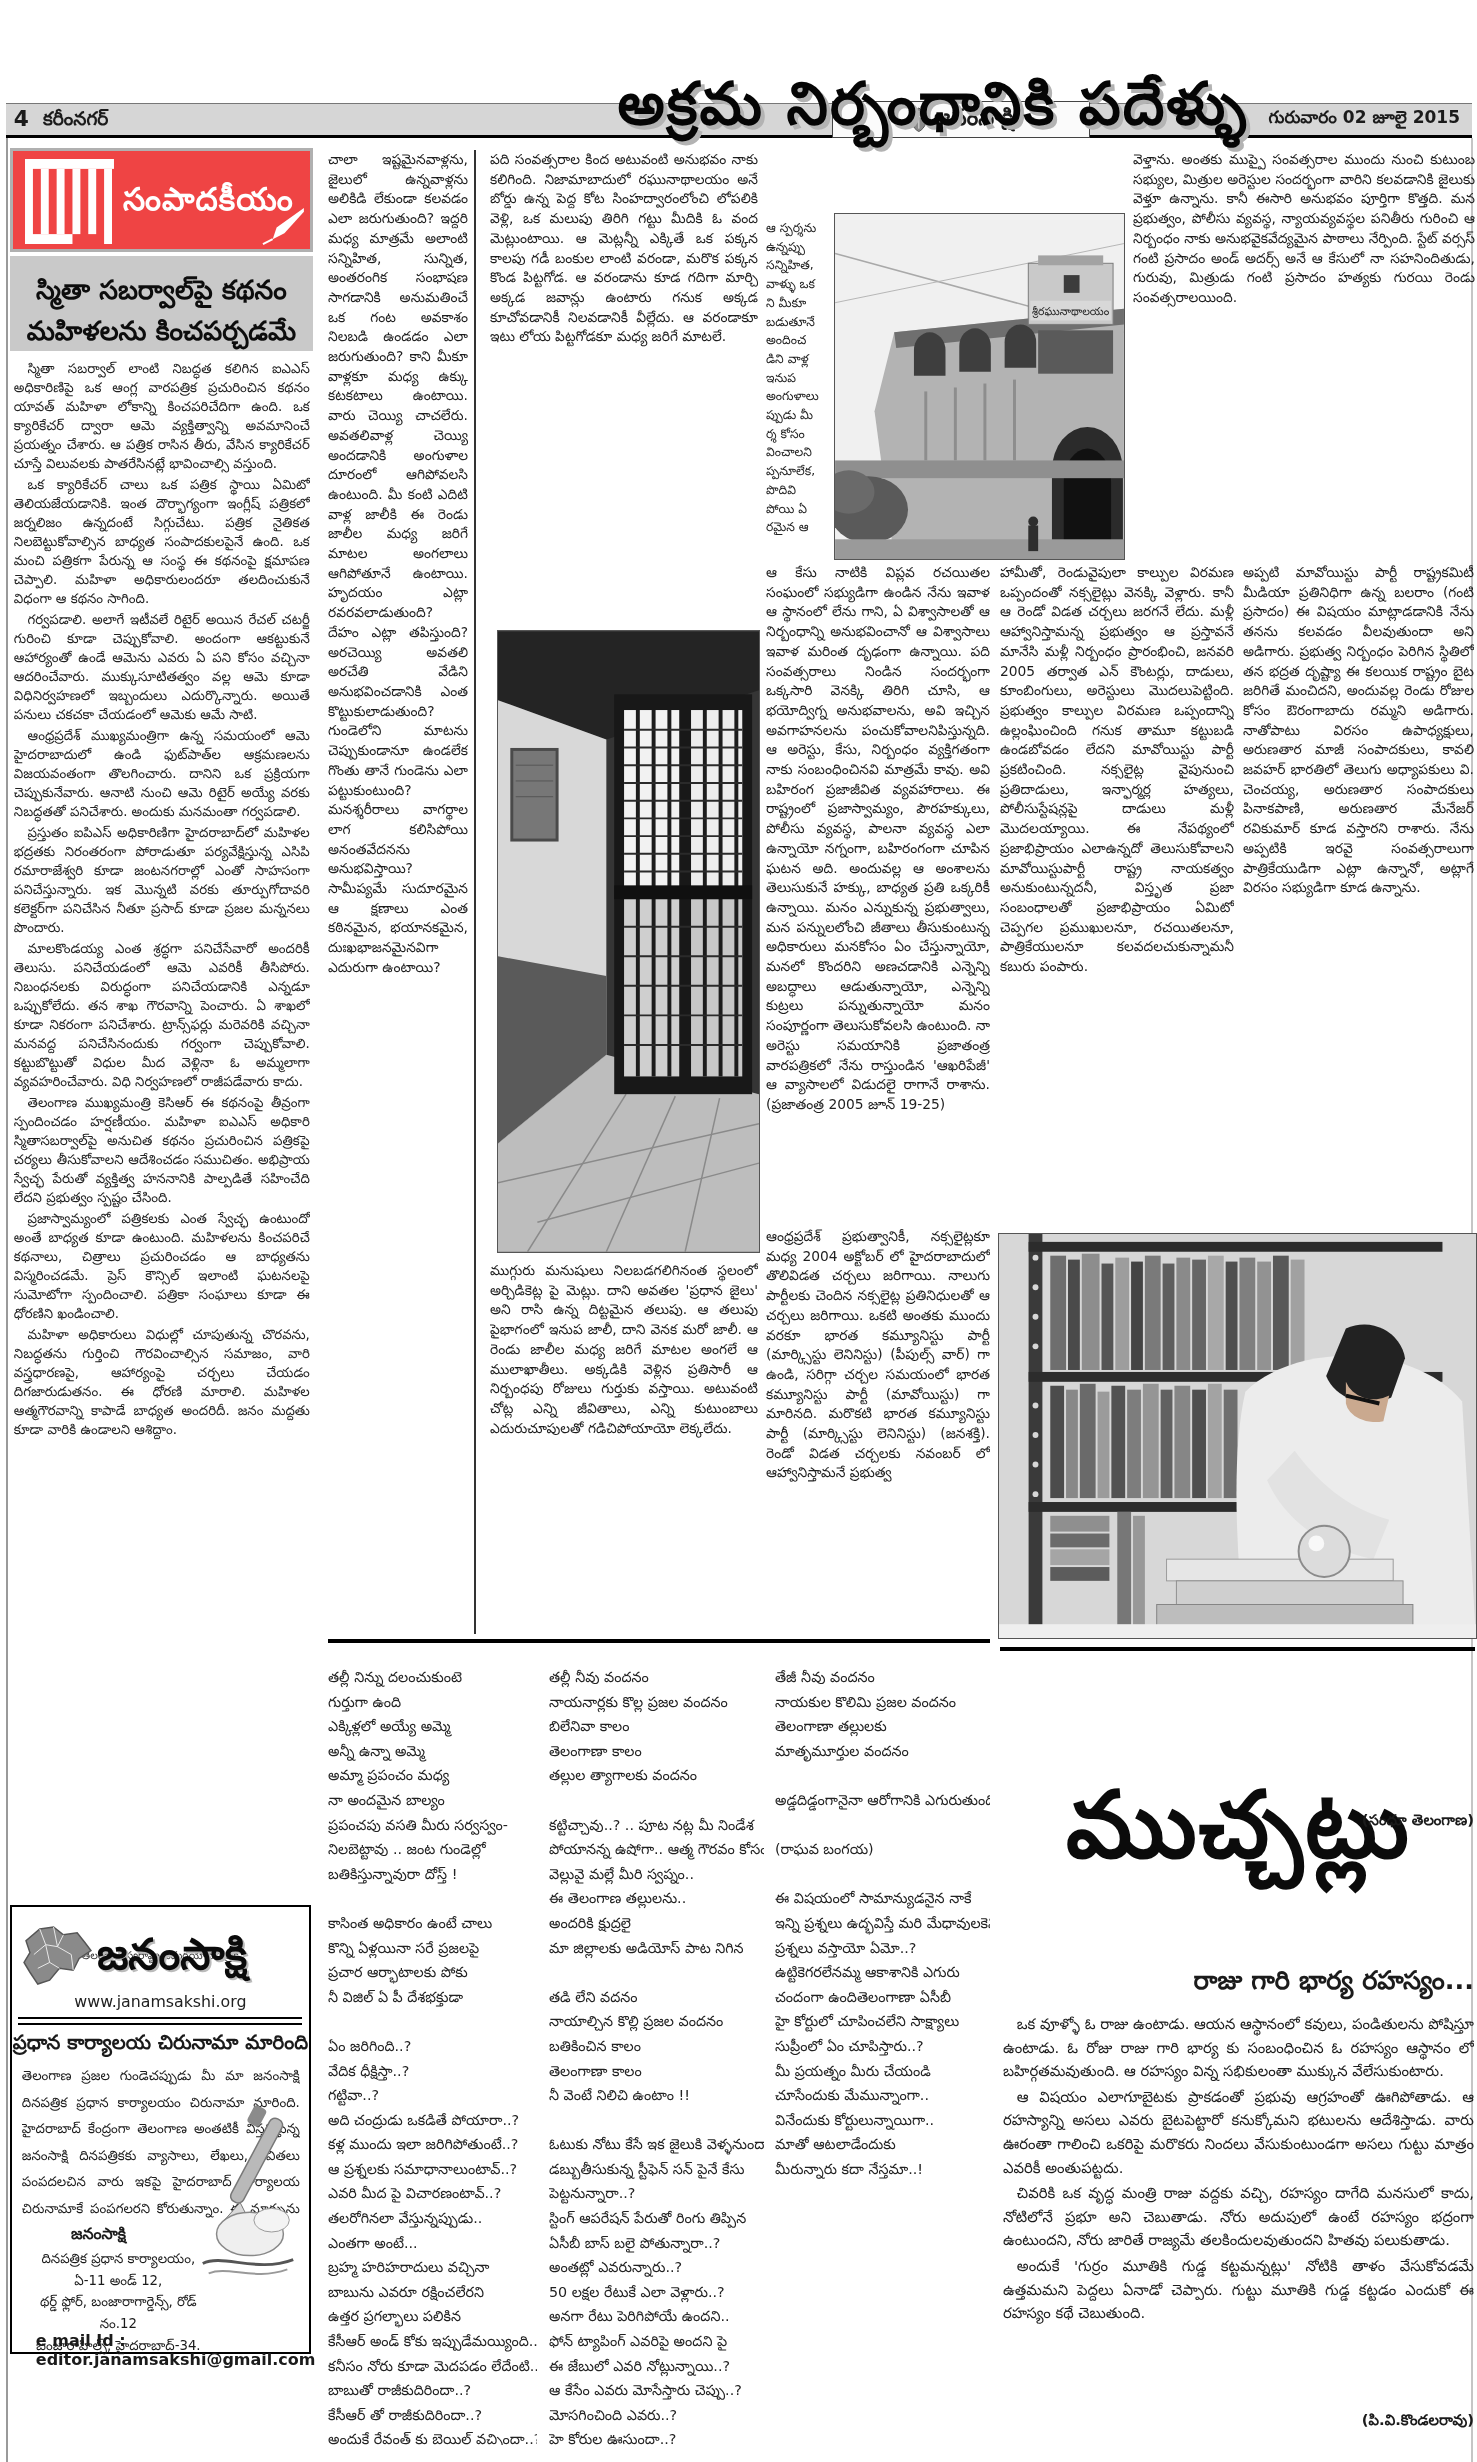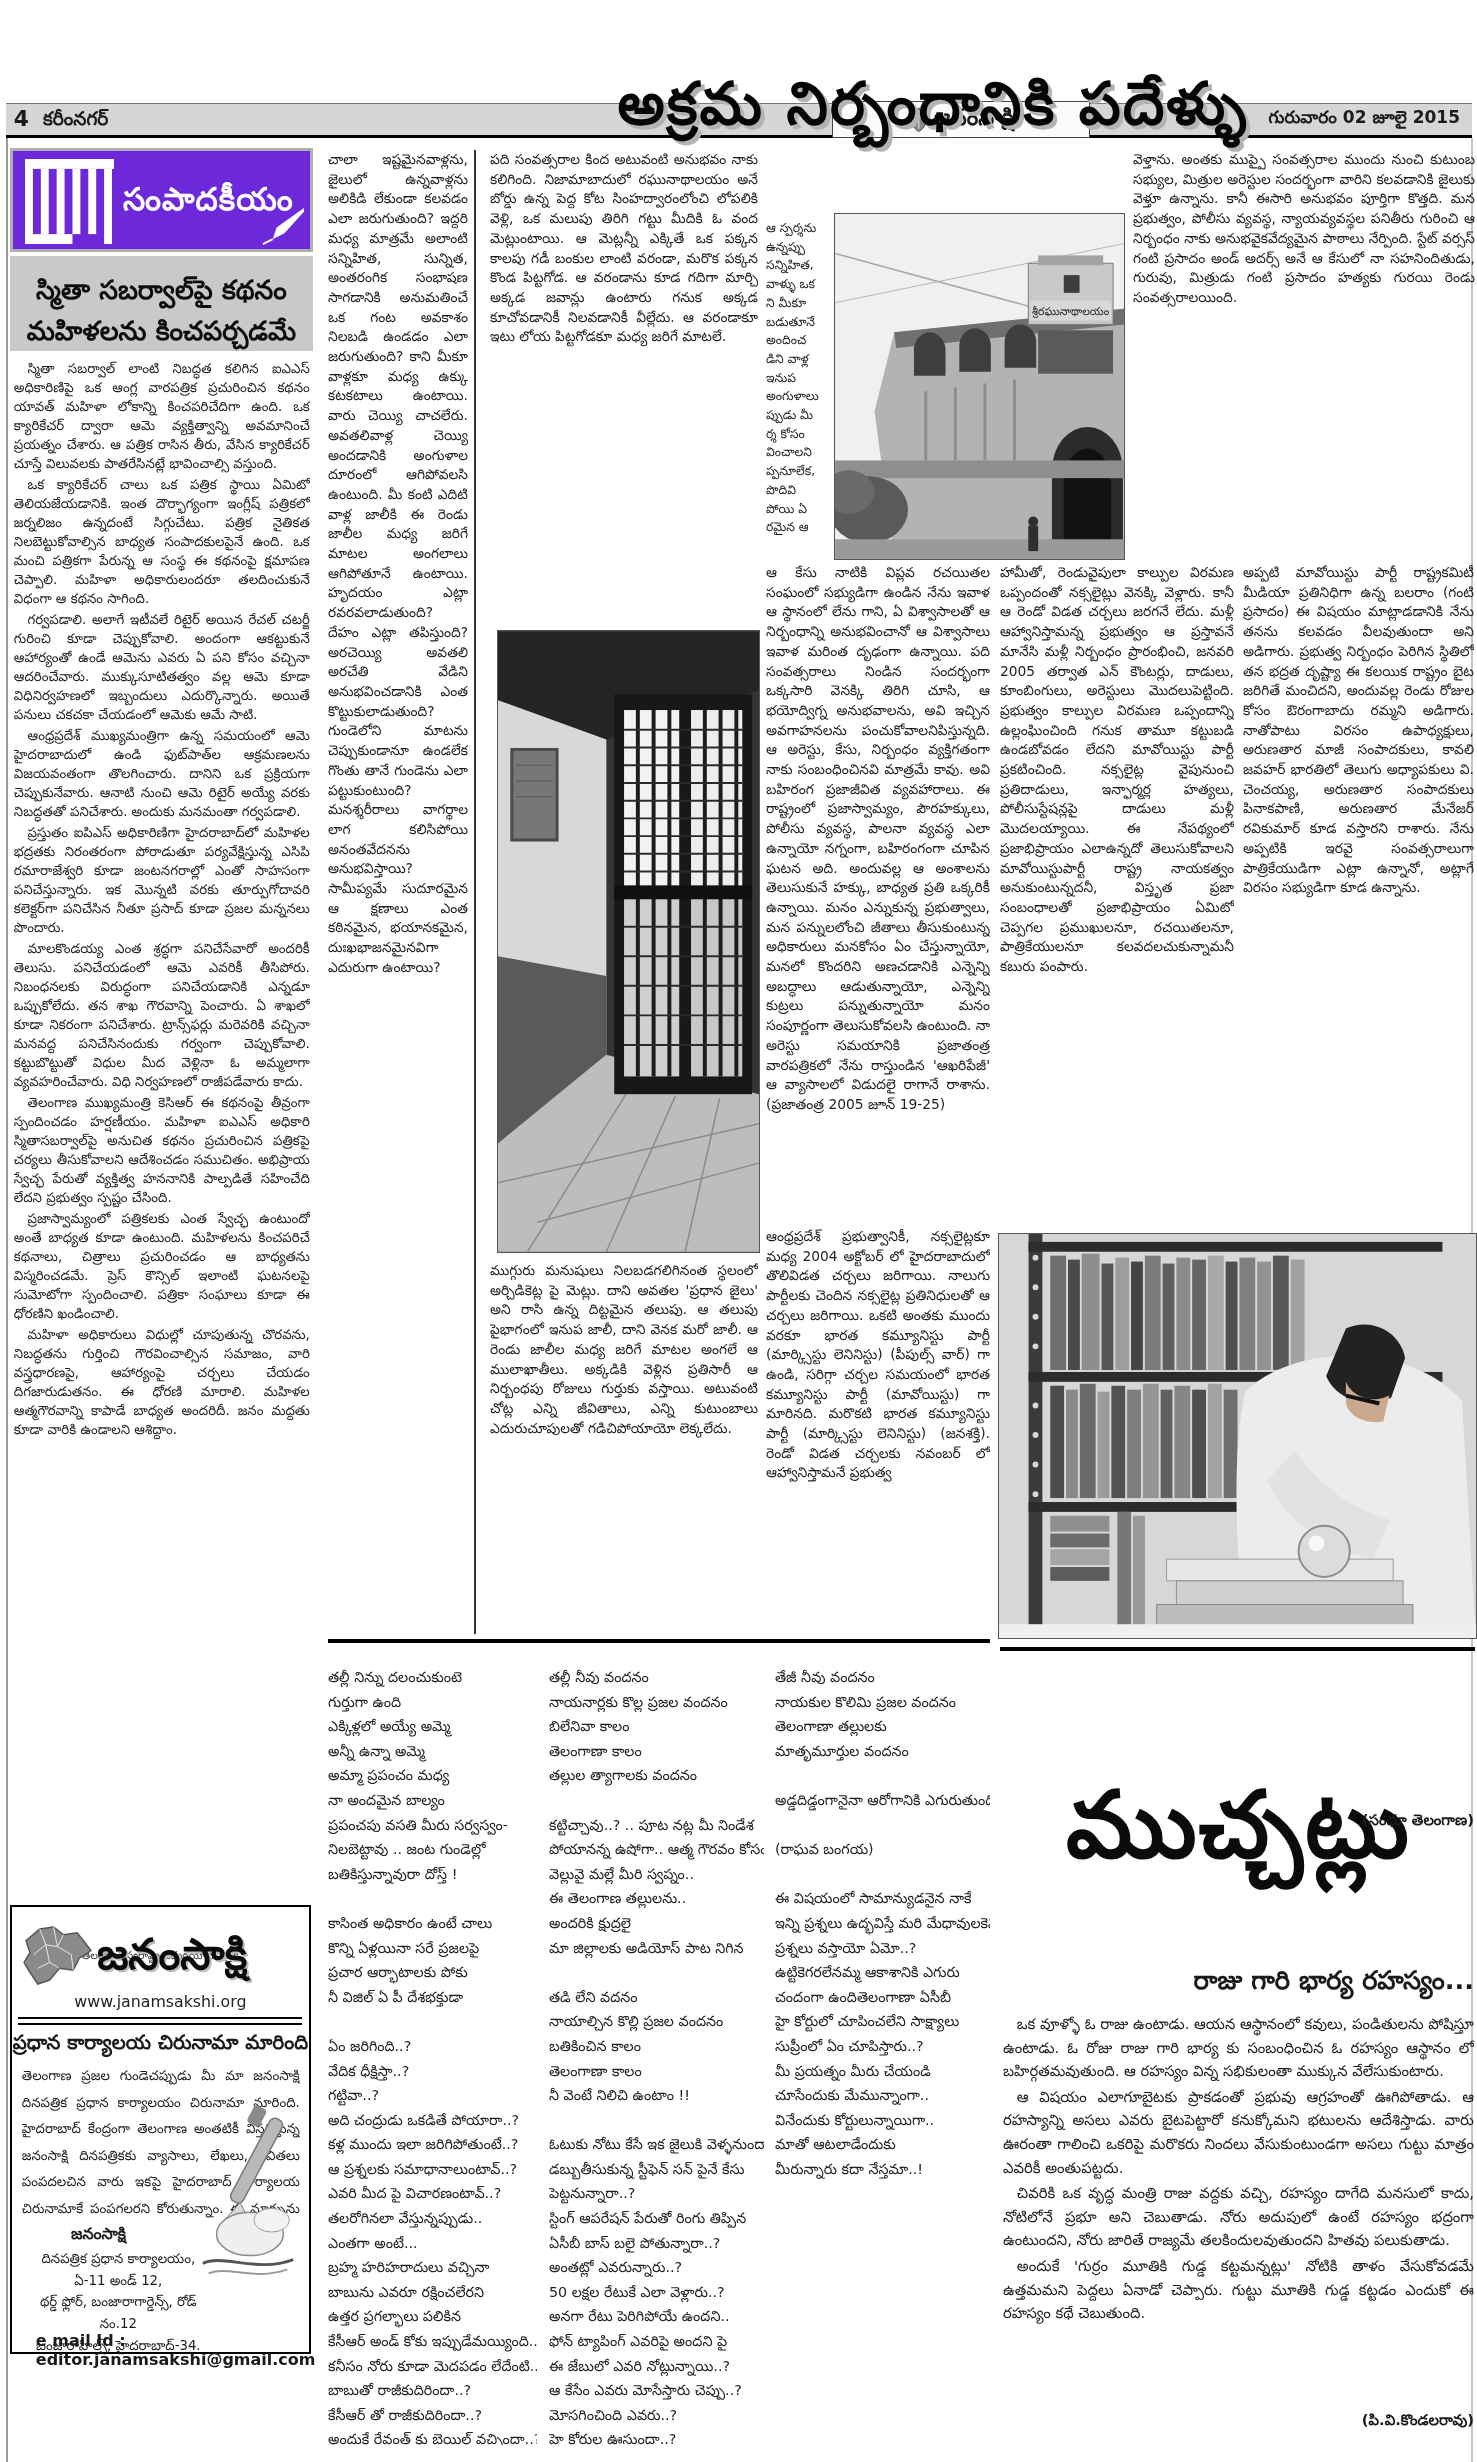--- a/index.html
+++ b/index.html
@@ -9,21 +9,21 @@
   
   #hdrbar{left:5.9px;top:103px;width:1466px;height:30.5px;background:#d6d6d6;border-top:1px solid #777;border-bottom:3.9px solid #000;}
   #hdr-num{left:13.8px;top:106px;font-size:21.7px;font-weight:bold;}
   #hdr-edition{left:43px;top:108px;font-size:18.7px;font-weight:bold;}
   #hdr-logo{left:832px;top:101px;width:256px;height:35px;background:#fbfbfb;border:1px solid #444;
             display:flex;align-items:center;justify-content:center;gap:5.9px;}
   #hdr-logo .mast{font-size:22.7px;font-weight:bold;}
   #hdr-date{left:1113px;top:107px;width:347px;font-size:17px;font-weight:bold;text-align:right;}
   .edge-line{width:2px;background:#9a9a9a;}
   
-  #ed-banner{left:9.9px;top:148px;width:303px;height:104px;background:#6d28d9;border:3px solid #b0b0b0;box-sizing:border-box;}
+  #ed-banner{left:9.9px;top:148px;width:303px;height:104px;background:#ef4444;border:3px solid #b0b0b0;box-sizing:border-box;}
   #ed-banner .ttl{position:absolute;left:110px;top:29.6px;font-size:31.5px;font-weight:bold;color:#fff;letter-spacing:1px;}
   #ed-headbox{left:9.9px;top:256px;width:303px;height:95px;background:#c9c9c9;display:flex;flex-direction:column;
               align-items:center;justify-content:flex-end;}
   #ed-headbox div{font-size:26.6px;font-weight:bold;line-height:41px;color:#0d0d0d;}
   #ed-body{left:13.8px;top:359px;width:296px;height:1537px;overflow:hidden;font-size:13.3px;line-height:19px;
            text-align:justify;color:#222;}
   .para{margin:0 0 2px 0;text-indent:13.8px;}
   
   #office{left:9.9px;top:1905px;width:301px;height:449px;border:2px solid #000;box-sizing:border-box;background:#fff;}
   #office .tag{position:absolute;left:0;top:3.9px;width:100%;text-align:center;font-size:10.8px;color:#333;margin-top:38px;}

